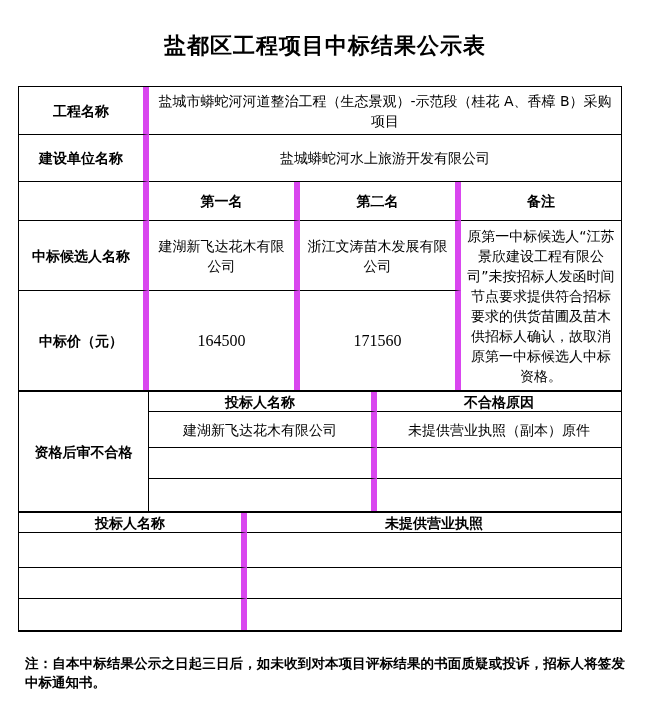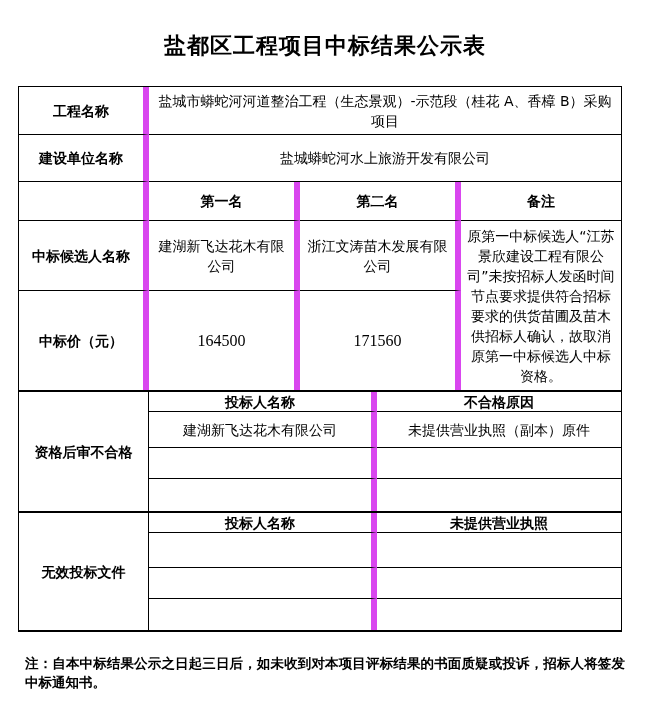--- a/index.html
+++ b/index.html
@@ -125,21 +125,20 @@
         <div class="c reasoncol nr h31"></div>
       </div>
       <div class="sgrow h32">
         <div class="c bidcol h32 nb"></div>
         <div class="c reasoncol nr nb h32"></div>
       </div>
     </div>
   </div>
 
   <div class="sec">
-    <div class="c lbl labelcol seclabel nb">无效投标文件</div>
     <div class="secgrid">
       <div class="sgrow h27">
         <div class="c lbl bidcol h27">投标人名称</div>
         <div class="c lbl reasoncol nr h27">未提供营业执照</div>
       </div>
       <div class="sgrow h35">
         <div class="c bidcol h35"></div>
         <div class="c reasoncol nr h35"></div>
       </div>
       <div class="sgrow h31">

